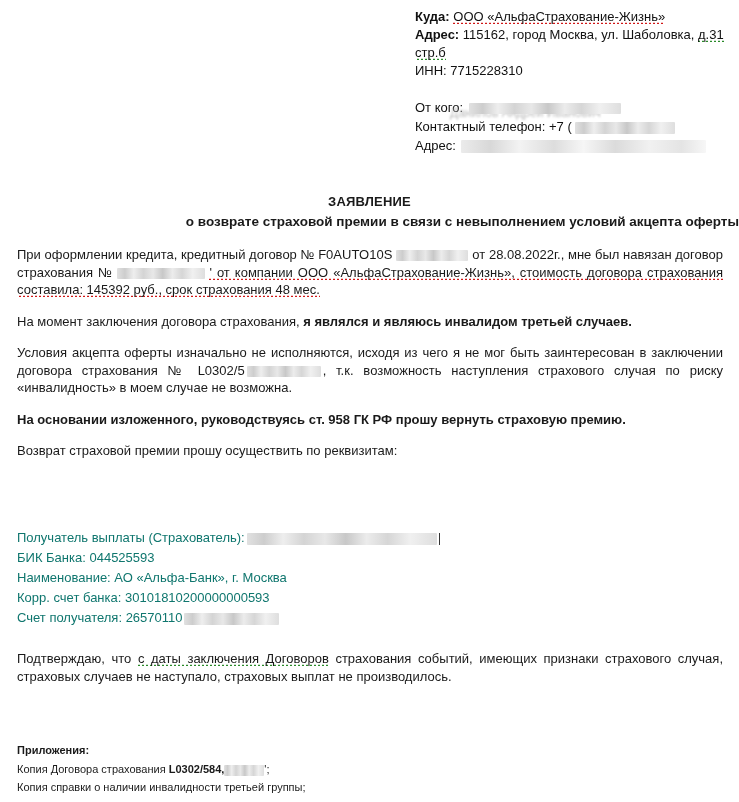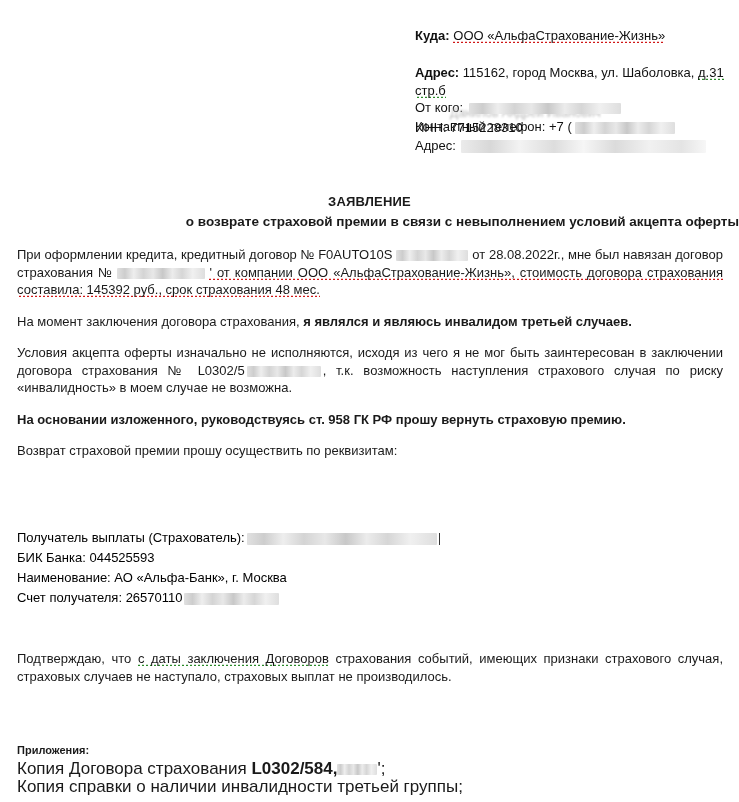--- a/index.html
+++ b/index.html
@@ -29,21 +29,20 @@
     position: absolute;
     left: 415px;
     top: 8px;
     width: 310px;
   }
   .hdr-line {
     font-size: 13px;
     line-height: 18px;
     color: #111111;
     white-space: nowrap;
-    margin-top: 19px;
   }
   .hdr-line.wrap { white-space: normal; }
   .lbl-bold { font-weight: bold; }
 
   .sender-block {
     position: absolute;
     left: 415px;
     top: 98px;
     width: 320px;
   }
@@ -159,21 +158,21 @@
   
   .requisites {
     position: absolute;
     left: 17px;
     top: 528px;
     width: 600px;
   }
   .req-line {
     font-size: 13px;
     line-height: 20px;
-    color: #000000;
+    color: #0f766e;
     white-space: nowrap;
   }
   .caret {
     display: inline-block;
     width: 1px;
     height: 12px;
     background: #333;
     vertical-align: middle;
     margin-left: 2px;
   }
@@ -191,21 +190,21 @@
     left: 17px;
     top: 740px;
     width: 600px;
   }
   .att-title {
     font-weight: bold;
     font-size: 11px;
     line-height: 20px;
   }
   .att-line {
-    font-size: 17px;
+    font-size: 11px;
     line-height: 18px;
     white-space: nowrap;
   }
 </style>
 </head>
 <body>
 
 <div class="page">
 
   <div class="header-block">
@@ -274,20 +273,24 @@
     </div>
     <div class="req-line">
       <span>БИК Банка:</span>
       <span>044525593</span>
     </div>
     <div class="req-line">
       <span>Наименование:</span>
       <span>АО «Альфа-Банк», г. Москва</span>
     </div>
     <div class="req-line">
+      <span>Корр. счет банка:</span>
+      <span>30101810200000000593</span>
+    </div>
+    <div class="req-line">
       <span>Счет получателя:</span>
       <span>26570110</span><span class="redact" style="width:95px; height:12px; margin-left:1px;"></span>
     </div>
   </div>
 
   <div class="confirm-block">
     <p class="para">
       <span>Подтверждаю, что </span><span class="green-wave">с даты заключения Договоров</span><span> страхования событий, имеющих признаки страхового случая, страховых случаев не наступало, страховых выплат не производилось.</span>
     </p>
   </div>

